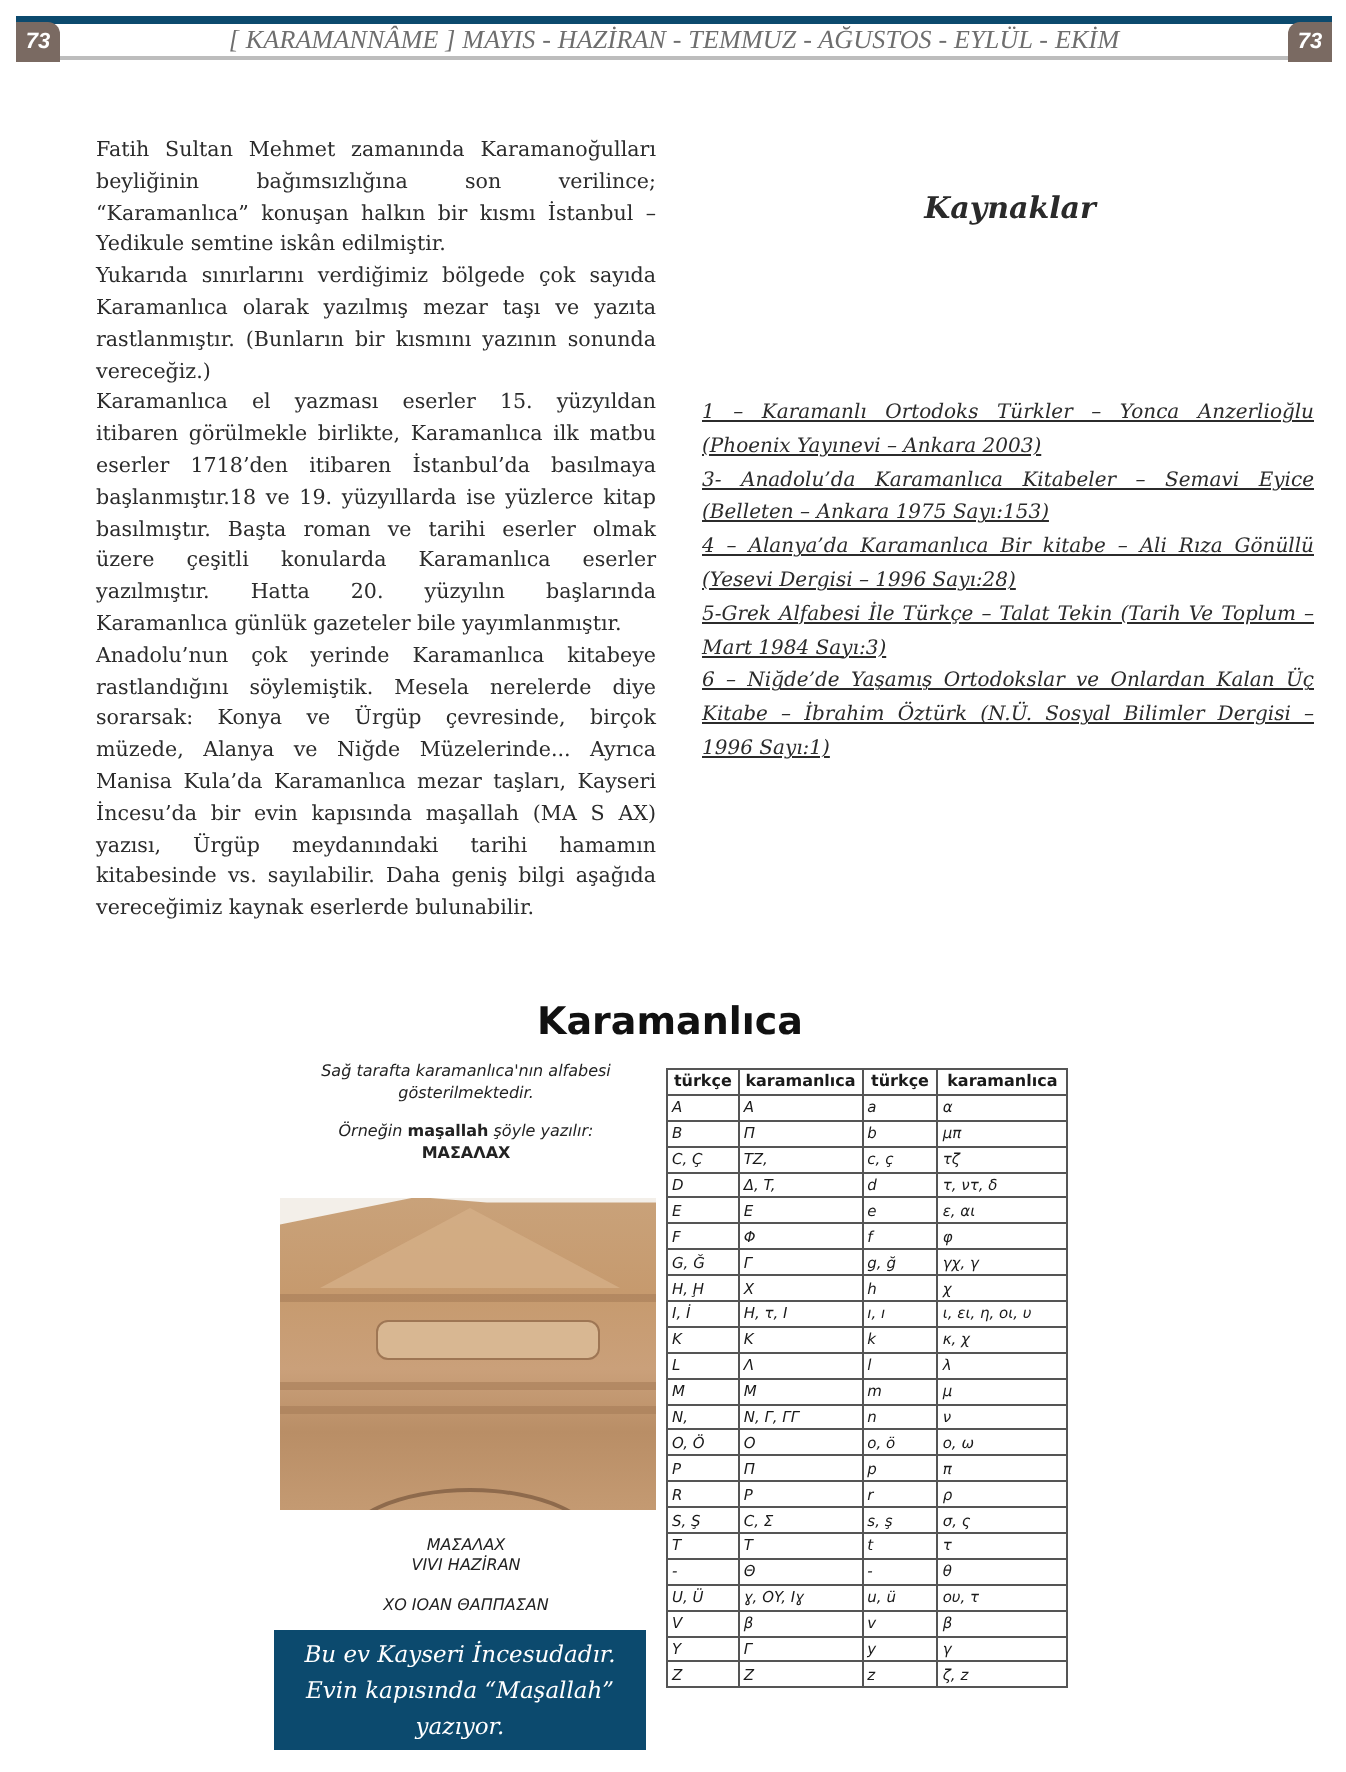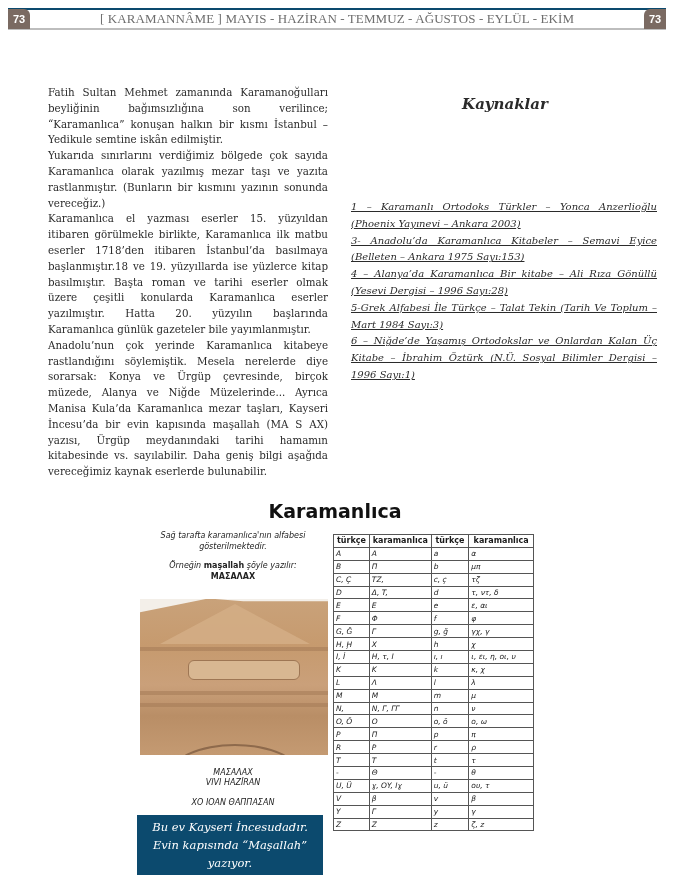--- a/index.html
+++ b/index.html
@@ -2,37 +2,37 @@
 <html><head>
 <meta charset="utf-8">
 <style>
   * { box-sizing: border-box; margin: 0; padding: 0; }
   html, body { width: 673px; height: 886px; background: #ffffff; overflow: hidden; }
   body { position: relative; font-family: "DejaVu Serif", serif; color: #2a2a2a; }
 
   
   .header {
     position: absolute; left: 8px; top: 8px; width: 658px; height: 22px;
-    border-top: 2px solid #0c4a6e; border-bottom: 2px solid #bdbdbd;
-    display: flex; align-items: center; justify-content: center;
+    border-top: 4px solid #0c4a6e; border-bottom: 2px solid #bdbdbd;
+    display: flex; align-items: center; justify-content: center; font-style: italic;
   }
   .page-badge {
     position: absolute; top: -1px; width: 22px; height: 20px;
     background: #7a6a62; color: #fff; font-family: "Liberation Sans", sans-serif;
     font-size: 11px; font-weight: bold; display: flex; align-items: center; justify-content: center;
   }
   .page-badge.left { left: 0; border-top-right-radius: 6px; }
   .page-badge.right { right: 0; border-top-left-radius: 6px; }
   .header-title {
     font-family: "Liberation Serif", serif; font-size: 13px; color: #6e6e6e; letter-spacing: 0.1px;
   }
 
   
   .article {
-    position: absolute; left: 48px; top: 85px; width: 280px;
+    position: absolute; left: 48px; top: 68px; width: 280px;
     font-family: "DejaVu Serif", serif; font-size: 10.3px; line-height: 15.8px; color: #2b2b2b;
     text-align: justify;
   }
   .article p { margin: 0; }
 
   
   .sources-title {
     position: absolute; left: 345px; top: 95px; width: 320px; text-align: center;
     font-family: "DejaVu Serif", serif; font-style: italic; font-weight: bold; font-size: 15px; color: #2a2a2a;
   }
@@ -255,20 +255,26 @@
         <td>p</td>
         <td>π</td>
       </tr>
       <tr>
         <td>R</td>
         <td>P</td>
         <td>r</td>
         <td>ρ</td>
       </tr>
       <tr>
+        <td>S, Ş</td>
+        <td>C, Σ</td>
+        <td>s, ş</td>
+        <td>σ, ς</td>
+      </tr>
+      <tr>
         <td>T</td>
         <td>T</td>
         <td>t</td>
         <td>τ</td>
       </tr>
       <tr>
         <td>-</td>
         <td>Θ</td>
         <td>-</td>
         <td>θ</td>

